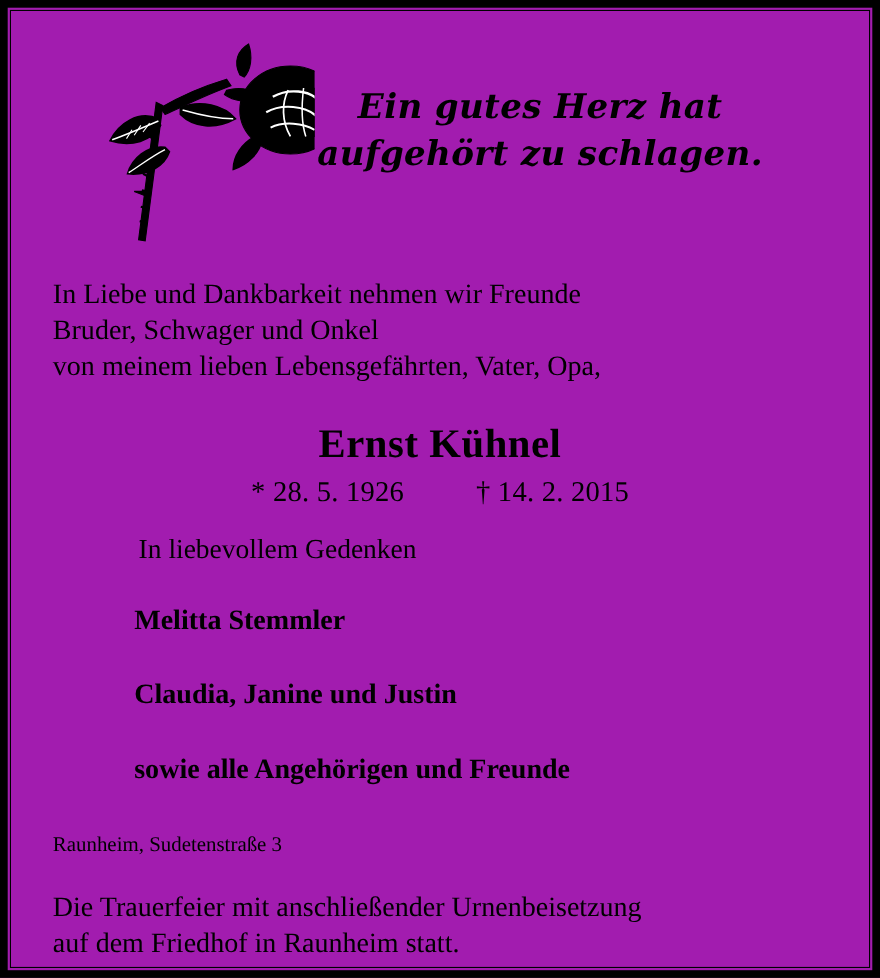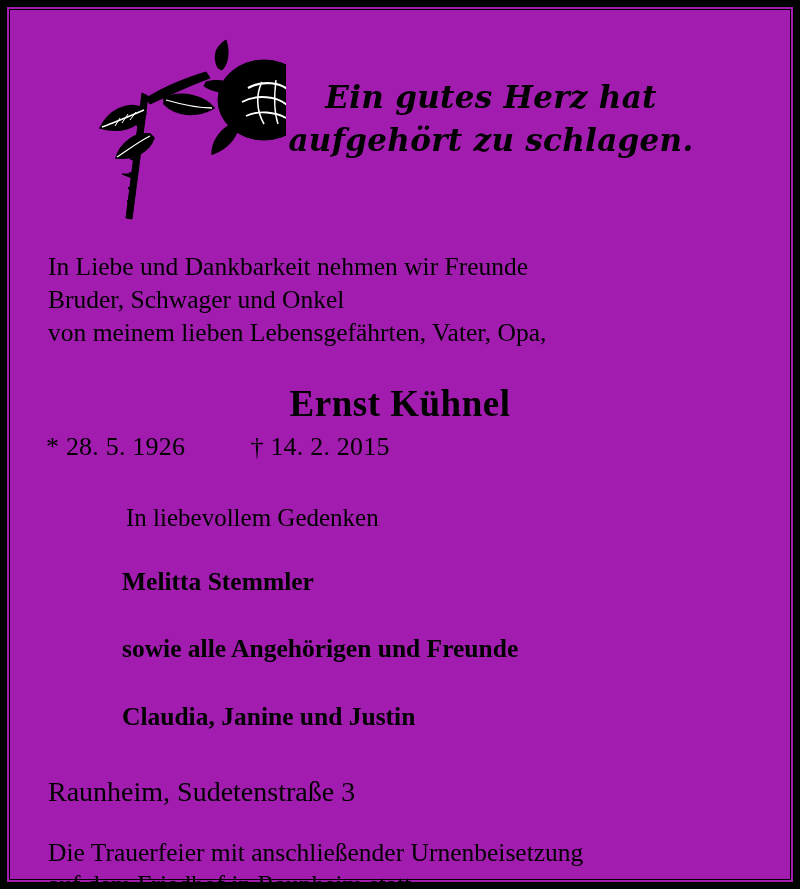--- a/index.html
+++ b/index.html
@@ -73,44 +73,45 @@
   .name {
     margin-top: 36px;
     text-align: center;
     font-weight: 700;
     font-size: 37px;
     letter-spacing: 0.5px;
     line-height: 1.05;
   }
   .dates {
     margin-top: 8px;
+    text-align: center;
     font-size: 26px;
     letter-spacing: 0.2px;
   }
   .dates .gap { display: inline-block; width: 52px; }
 
   
   .remember {
-    margin-top: 42px;
+    margin-top: 24px;
     padding-left: 80px;
     font-size: 25px;
   }
   .mourners {
     margin-top: 20px;
     padding-left: 76px;
     font-weight: 700;
     font-size: 25.5px;
     line-height: 1.38;
   }
   .mourners div { white-space: nowrap; margin-top: 32px; }
 
   
   .place {
     margin-top: 42px;
-    font-size: 28px;
+    font-size: 19px;
     padding-left: 2px;
   }
   .service {
     margin-top: 29px;
     font-size: 25.5px;
     line-height: 1.28;
     padding-left: 2px;
   }
   .service span { display: block; white-space: nowrap; }
 </style>
@@ -180,22 +181,22 @@
     <div class="dates">
       <span>* 28. 5. 1926</span>
       <span class="gap"></span>
       <span>† 14. 2. 2015</span>
     </div>
 
     <div class="remember">In liebevollem Gedenken</div>
 
     <div class="mourners">
       <div>Melitta Stemmler</div>
+      <div>Claudia, Janine und Justin</div>
       <div>sowie alle Angehörigen und Freunde</div>
-      <div>Claudia, Janine und Justin</div>
     </div>
 
     <div class="place">Raunheim, Sudetenstraße 3</div>
 
     <div class="service">
       <span>Die Trauerfeier mit anschließender Urnenbeisetzung</span>
       <span>auf dem Friedhof in Raunheim statt.</span>
     </div>
 
   </div>

